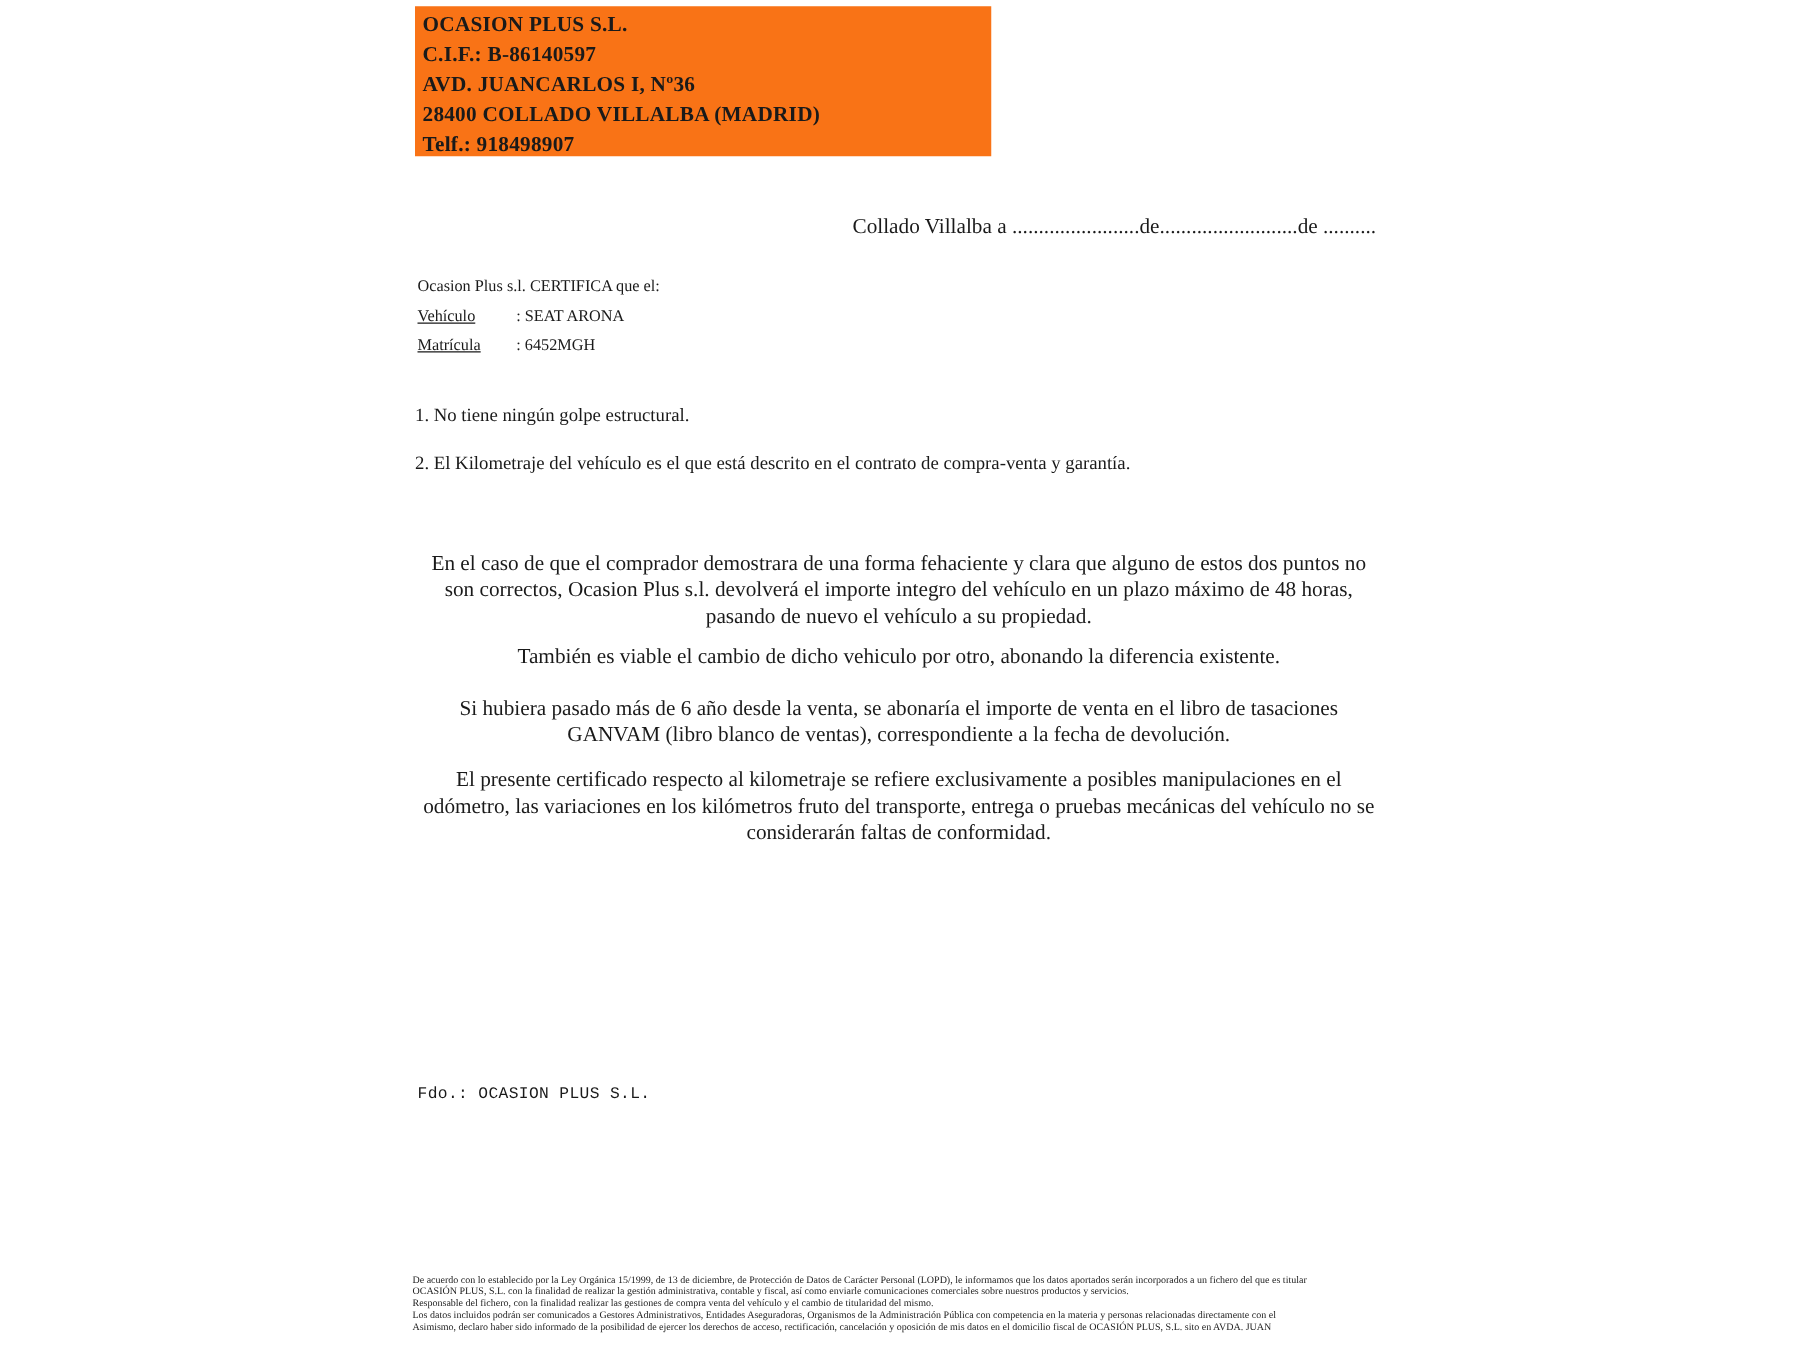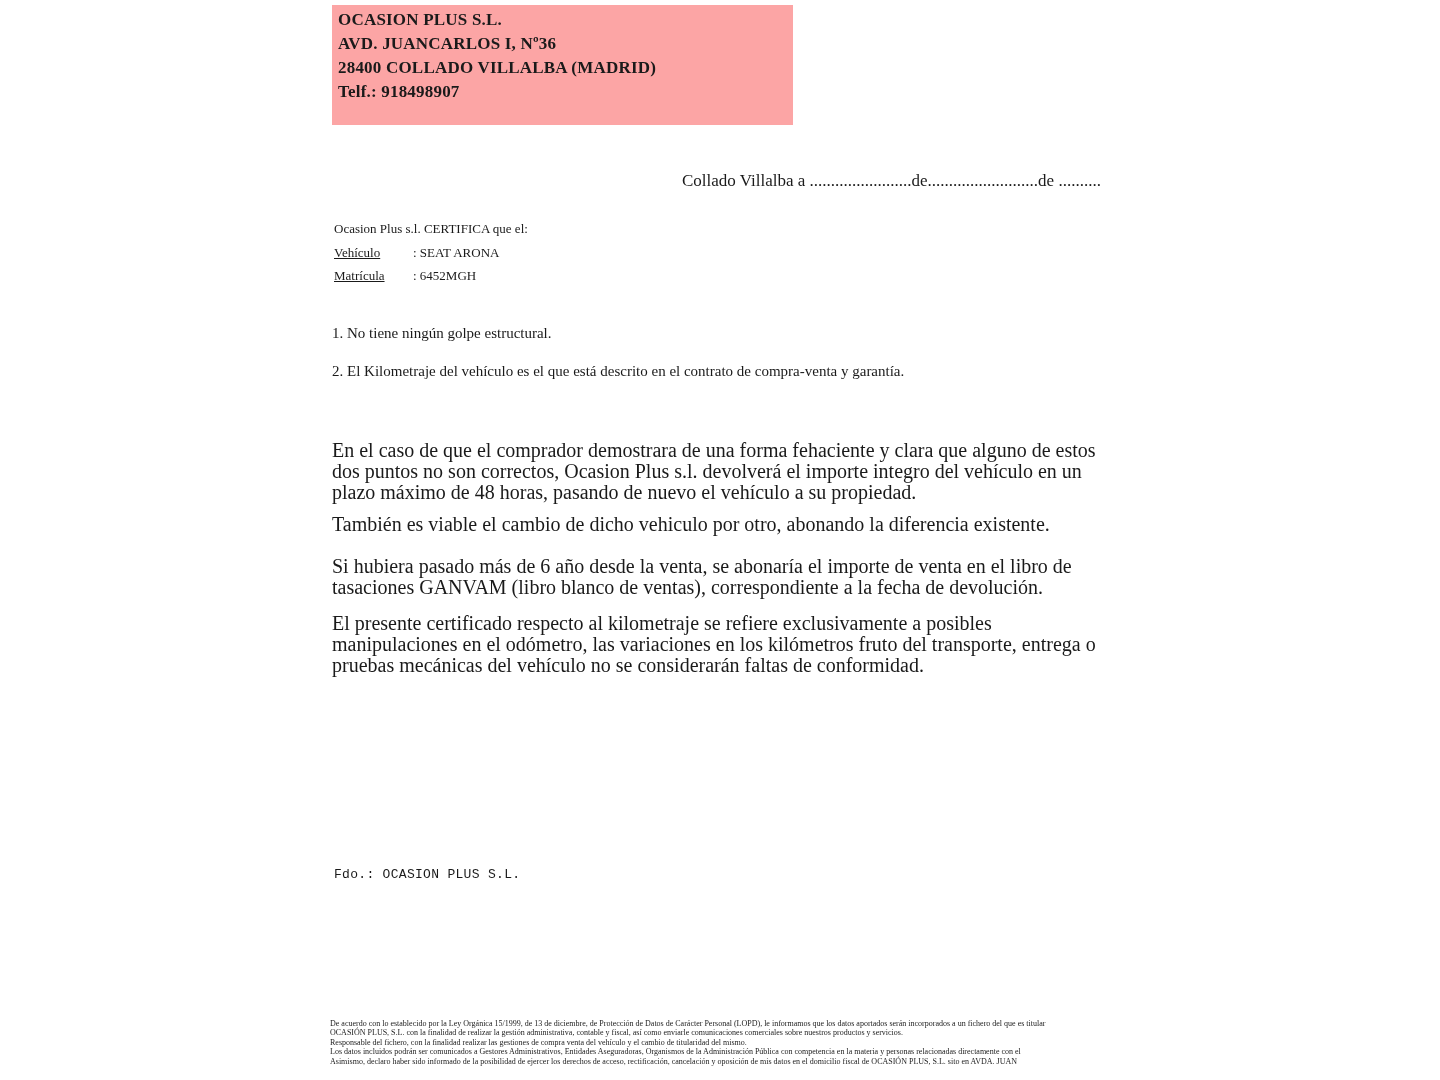--- a/index.html
+++ b/index.html
@@ -16,21 +16,21 @@
     position: absolute;
     inset: 0;
     background: #ffffff;
   }
   .company-block {
     position: absolute;
     left: 332px;
     top: 5px;
     width: 461px;
     height: 120px;
-    background: #fca5a5;
+    background: #f97316;
     padding: 3px 8px 0 6px;
   }
   .company-block div {
     font-weight: bold;
     font-size: 17px;
     line-height: 24px;
     letter-spacing: 0.2px;
   }
   .date-line {
     position: absolute;
@@ -54,23 +54,23 @@
   .item {
     position: absolute;
     left: 332px;
     font-size: 15px;
     white-space: nowrap;
   }
   .para {
     position: absolute;
     left: 332px;
     width: 774px;
-    font-size: 20px;
+    font-size: 17px;
     line-height: 21px;
-    text-align: left;
+    text-align: center;
   }
   .signature {
     position: absolute;
     left: 334px;
     top: 867px;
     font-size: 13px;
     letter-spacing: 0.3px;
     font-family: Liberation Mono, monospace;
   }
   .legal {
@@ -84,20 +84,21 @@
   }
   .legal div { white-space: nowrap; }
 </style>
 </head>
 <body>
 
 <div class="page">
 
   <div class="company-block">
     <div>OCASION PLUS S.L.</div>
+    <div>C.I.F.: B-86140597</div>
     <div>AVD. JUANCARLOS I, Nº36</div>
     <div>28400 COLLADO VILLALBA (MADRID)</div>
     <div>Telf.: 918498907</div>
   </div>
 
   <div class="date-line">Collado Villalba a ........................de..........................de ..........</div>
 
   <div class="certifica">
     <div>Ocasion Plus s.l. CERTIFICA que el:</div>
     <div>

